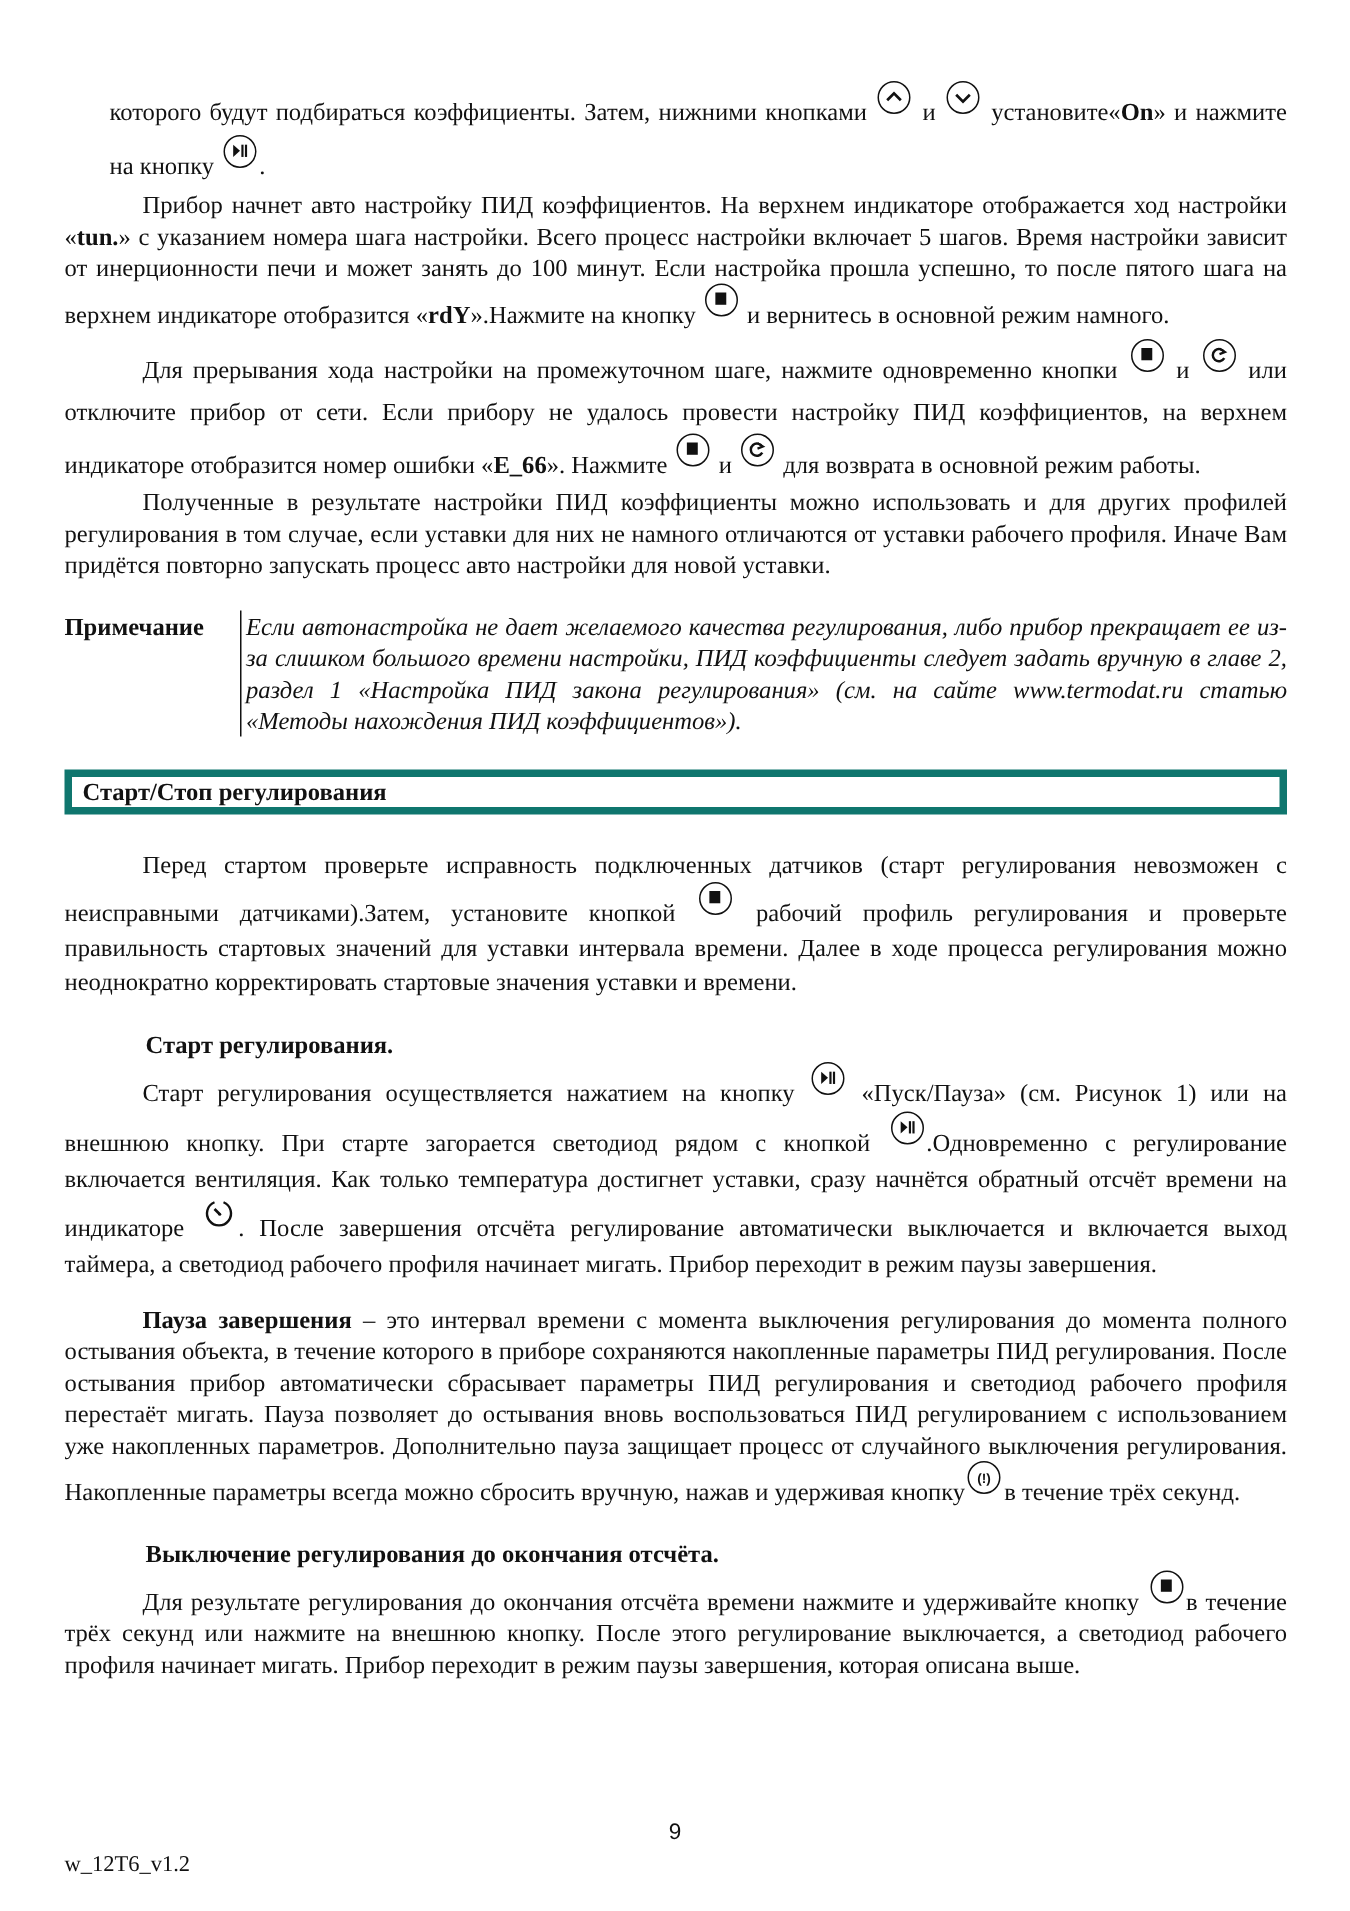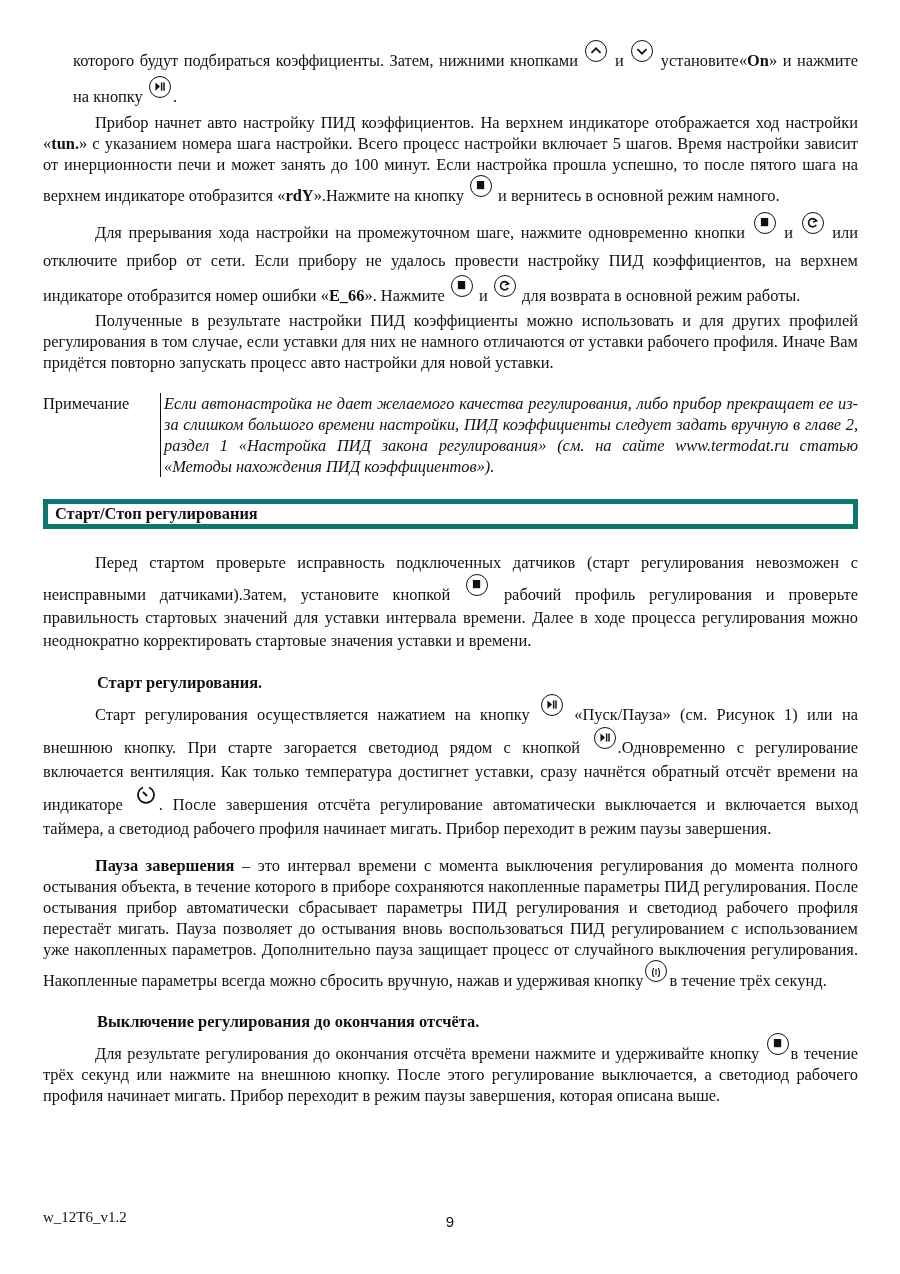--- a/index.html
+++ b/index.html
@@ -1,46 +1,46 @@
 <!DOCTYPE html>
 <html><head>
 <meta charset="utf-8">
 <style>
   html, body { margin: 0; padding: 0; background: #ffffff; }
   body {
     width: 900px; height: 1274px; position: relative; overflow: hidden;
     font-family: "Liberation Serif", serif; color: #111; font-size: 16.4px;
   }
-  .page { position: absolute; left: 43px; top: 40px; width: 815px; }
+  .page { position: absolute; left: 43px; top: 54px; width: 815px; }
   p { margin: 0; line-height: 21px; text-align: justify; }
   .indent { text-indent: 52px; }
   .pad-left { padding-left: 30px; }
   .icon {
     display: inline-block; width: 22px; height: 22px; border: 1.4px solid #111;
     border-radius: 50%; vertical-align: 4px; position: relative; box-sizing: border-box;
     margin: 0 2px;
   }
   .icon svg { position: absolute; left: 0; top: 0; width: 100%; height: 100%; }
   .gap-s { height: 6px; }
   .gap-m { height: 14px; }
   .gap-l { height: 22px; }
   .note { display: flex; margin-top: 20px; }
-  .note-label { font-weight: normal; width: 117px; flex: none; padding-top: 1px; }
+  .note-label { font-weight: bold; width: 117px; flex: none; padding-top: 1px; }
   .note-body {
     border-left: 1px solid #111; padding-left: 3px; font-style: italic;
     line-height: 21px; text-align: justify; flex: 1;
   }
   .section-box {
     border: 5px solid #0f766e; margin-top: 22px; padding: 1px 7px; font-weight: bold;
     line-height: 18px;
   }
   .subhead { font-weight: bold; padding-left: 54px; margin-top: 20px; line-height: 22px; }
   .footer-page { position: absolute; left: 0; width: 900px; top: 1213px; text-align: center;
     font-family: "Liberation Sans", sans-serif; font-size: 15px; }
-  .footer-doc { position: absolute; left: 43px; top: 1209px; font-size: 15px; }
+  .footer-doc { position: absolute; left: 43px; top: 1235px; font-size: 15px; }
   .tall { line-height: 30px; }
 </style>
 </head>
 <body>
 
 <div class="page">
 
   <p class="pad-left tall">
     <span>которого будут подбираться коэффициенты. Затем, нижними кнопками</span>
     <span class="icon"><svg viewBox="0 0 22 22">

